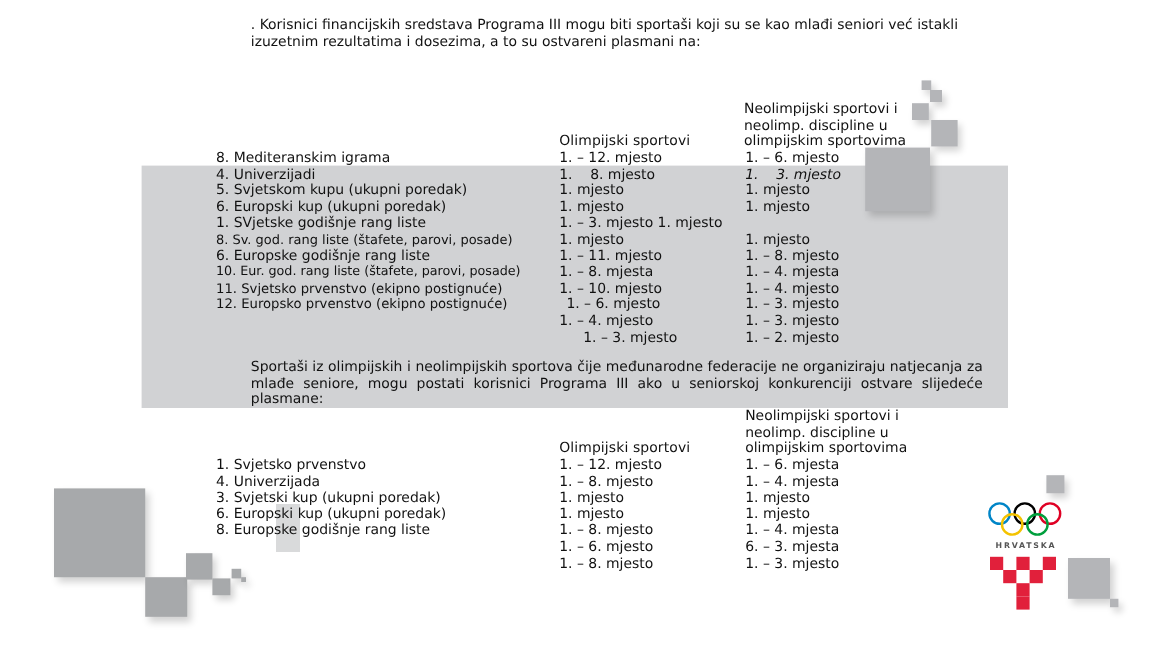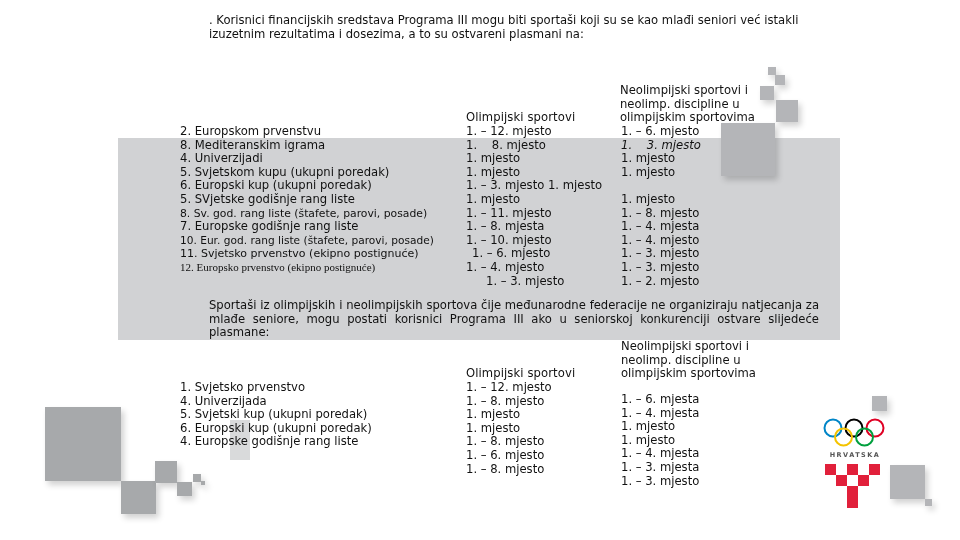--- a/index.html
+++ b/index.html
@@ -52,31 +52,30 @@
 <div class="para" style="top:14px;">. Korisnici financijskih sredstava Programa III mogu biti sportaši koji su se kao mlađi seniori već istakli izuzetnim rezultatima i dosezima, a to su ostvareni plasmani na:</div>
 
 <div class="col" style="left:620px;top:84px;">
   <div>Neolimpijski sportovi i</div>
   <div>neolimp. discipline u</div>
   <div>olimpijskim sportovima</div>
 </div>
 <div class="txt" style="left:466px;top:111px;">Olimpijski sportovi</div>
 
 <div class="col" style="left:180px;top:125px;">
-  <div>2. Europskom prvenstvu</div>
   <div>8. Mediteranskim igrama</div>
   <div>4. Univerzijadi</div>
   <div>5. Svjetskom kupu (ukupni poredak)</div>
   <div>6. Europski kup (ukupni poredak)</div>
-  <div>5. SVjetske godišnje rang liste</div>
+  <div>1. SVjetske godišnje rang liste</div>
   <div style="font-size:10.8px;">8. Sv. god. rang liste (štafete, parovi, posade)</div>
-  <div>7. Europske godišnje rang liste</div>
+  <div>6. Europske godišnje rang liste</div>
   <div style="font-size:10.6px;">10. Eur. god. rang liste (štafete, parovi, posade)</div>
   <div style="font-size:11px;">11. Svjetsko prvenstvo (ekipno postignuće)</div>
-  <div style="font-size:11px;font-family:Liberation Serif, serif;">12. Europsko prvenstvo (ekipno postignuće)</div>
+  <div style="font-size:11px;">12. Europsko prvenstvo (ekipno postignuće)</div>
 </div>
 <div class="col" style="left:466px;top:125px;">
   <div style="white-space:pre;">1. – 12. mjesto</div>
   <div style="white-space:pre;">1.    8. mjesto</div>
   <div>1. mjesto</div>
   <div>1. mjesto</div>
   <div>1. – 3. mjesto 1. mjesto</div>
   <div>1. mjesto</div>
   <div>1. – 11. mjesto</div>
   <div>1. – 8. mjesta</div>
@@ -105,40 +104,40 @@
 <div class="col" style="left:621px;top:340px;">
   <div>Neolimpijski sportovi i</div>
   <div>neolimp. discipline u</div>
   <div>olimpijskim sportovima</div>
 </div>
 <div class="txt" style="left:466px;top:367px;">Olimpijski sportovi</div>
 
 <div class="col" style="left:180px;top:381px;">
   <div>1. Svjetsko prvenstvo</div>
   <div>4. Univerzijada</div>
-  <div>5. Svjetski kup (ukupni poredak)</div>
+  <div>3. Svjetski kup (ukupni poredak)</div>
   <div>6. Europski kup (ukupni poredak)</div>
-  <div>4. Europske godišnje rang liste</div>
+  <div>8. Europske godišnje rang liste</div>
 </div>
 <div class="col" style="left:466px;top:381px;">
   <div>1. – 12. mjesto</div>
   <div>1. – 8. mjesto</div>
   <div>1. mjesto</div>
   <div>1. mjesto</div>
   <div>1. – 8. mjesto</div>
   <div>1. – 6. mjesto</div>
   <div>1. – 8. mjesto</div>
 </div>
-<div class="col" style="left:621px;top:381px;margin-top:12px;">
+<div class="col" style="left:621px;top:381px;">
   <div>1. – 6. mjesta</div>
   <div>1. – 4. mjesta</div>
   <div>1. mjesto</div>
   <div>1. mjesto</div>
   <div>1. – 4. mjesta</div>
-  <div>1. – 3. mjesta</div>
+  <div>6. – 3. mjesta</div>
   <div>1. – 3. mjesto</div>
 </div>
 
 <div class="logo">
   <div class="rings">
     <svg width="64" height="30" viewBox="0 0 64 30">
       <circle cx="11" cy="10" r="8.5" fill="none" stroke="#0085c7" stroke-width="2"></circle>
       <circle cx="32" cy="10" r="8.5" fill="none" stroke="#000000" stroke-width="2"></circle>
       <circle cx="53" cy="10" r="8.5" fill="none" stroke="#df0024" stroke-width="2"></circle>
       <circle cx="21.5" cy="19" r="8.5" fill="none" stroke="#f4c300" stroke-width="2"></circle>

